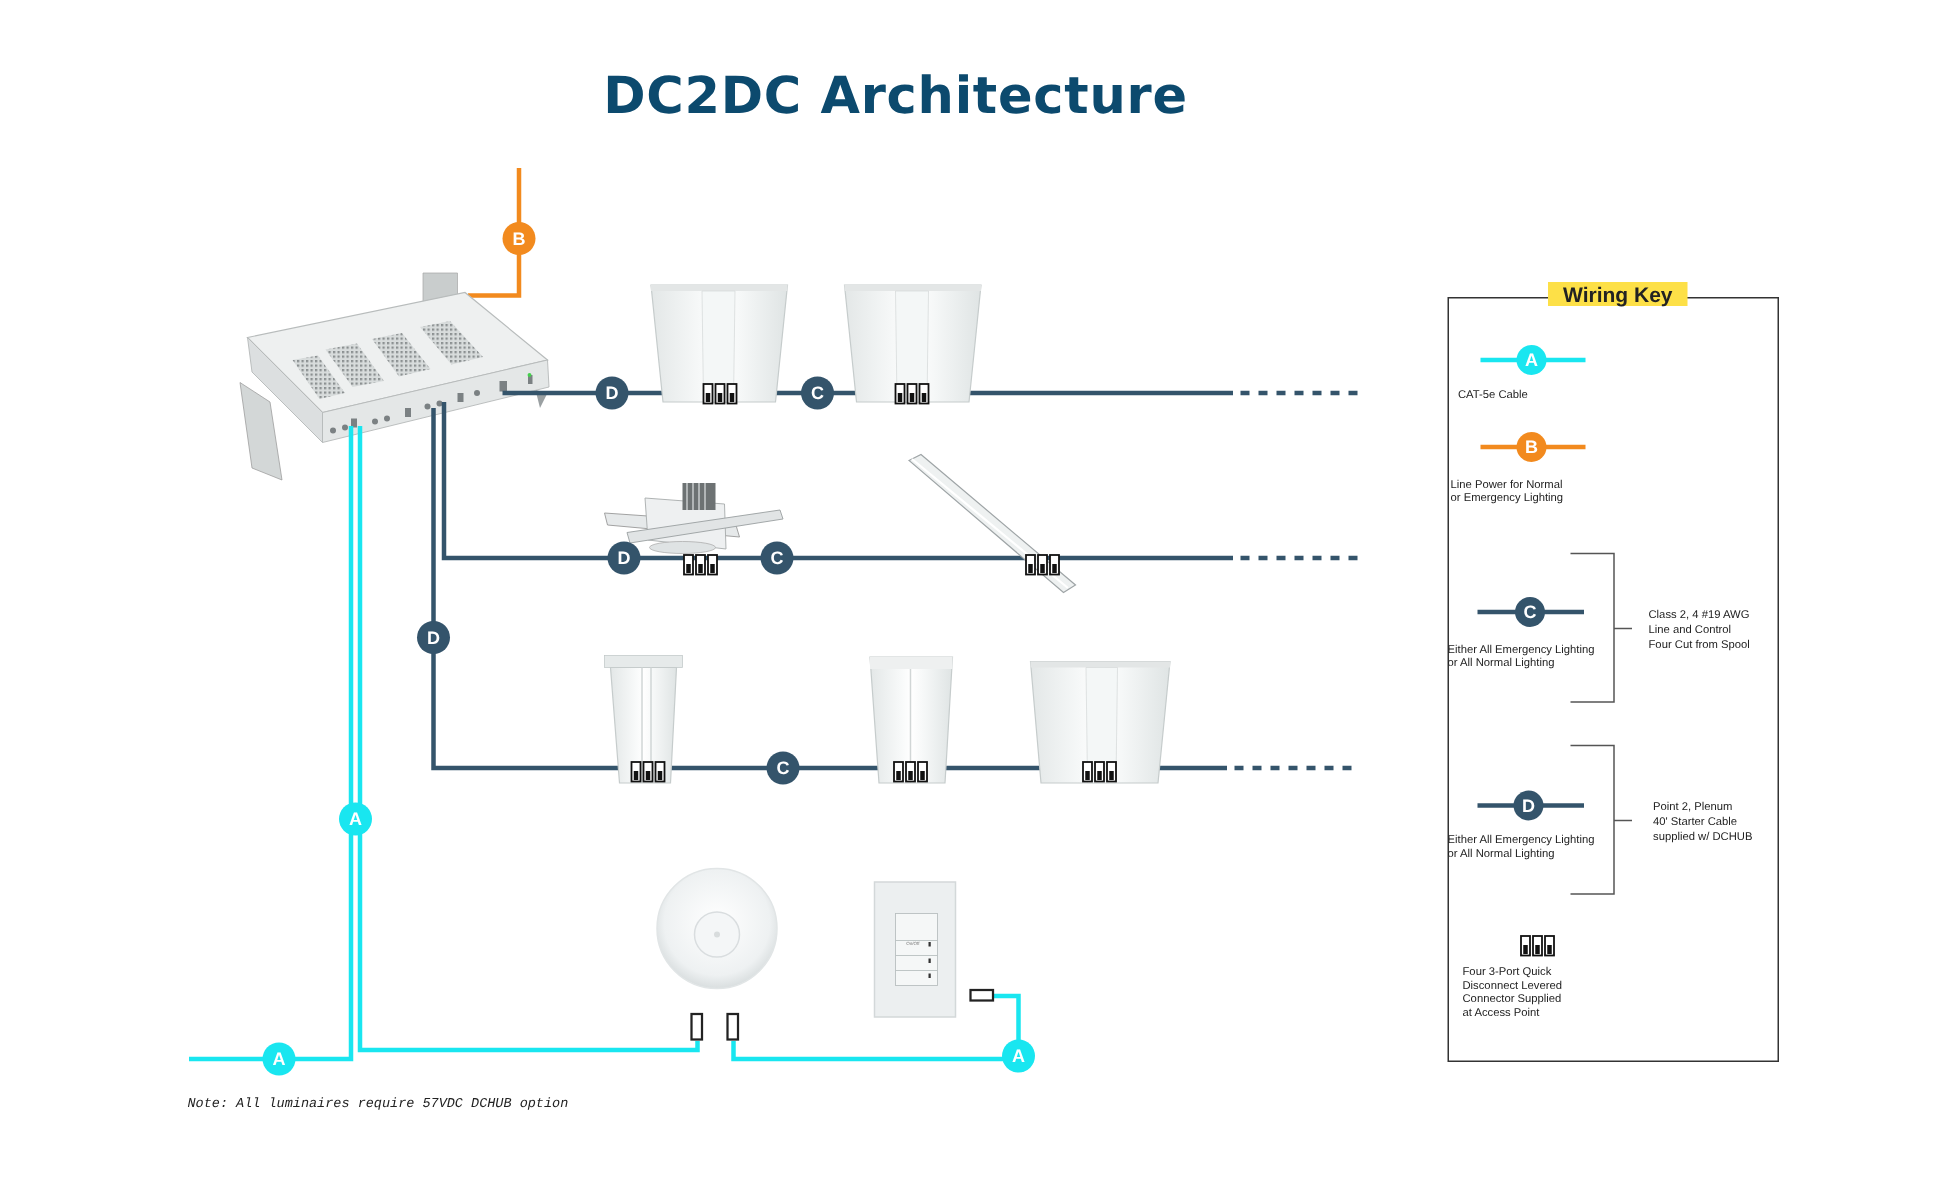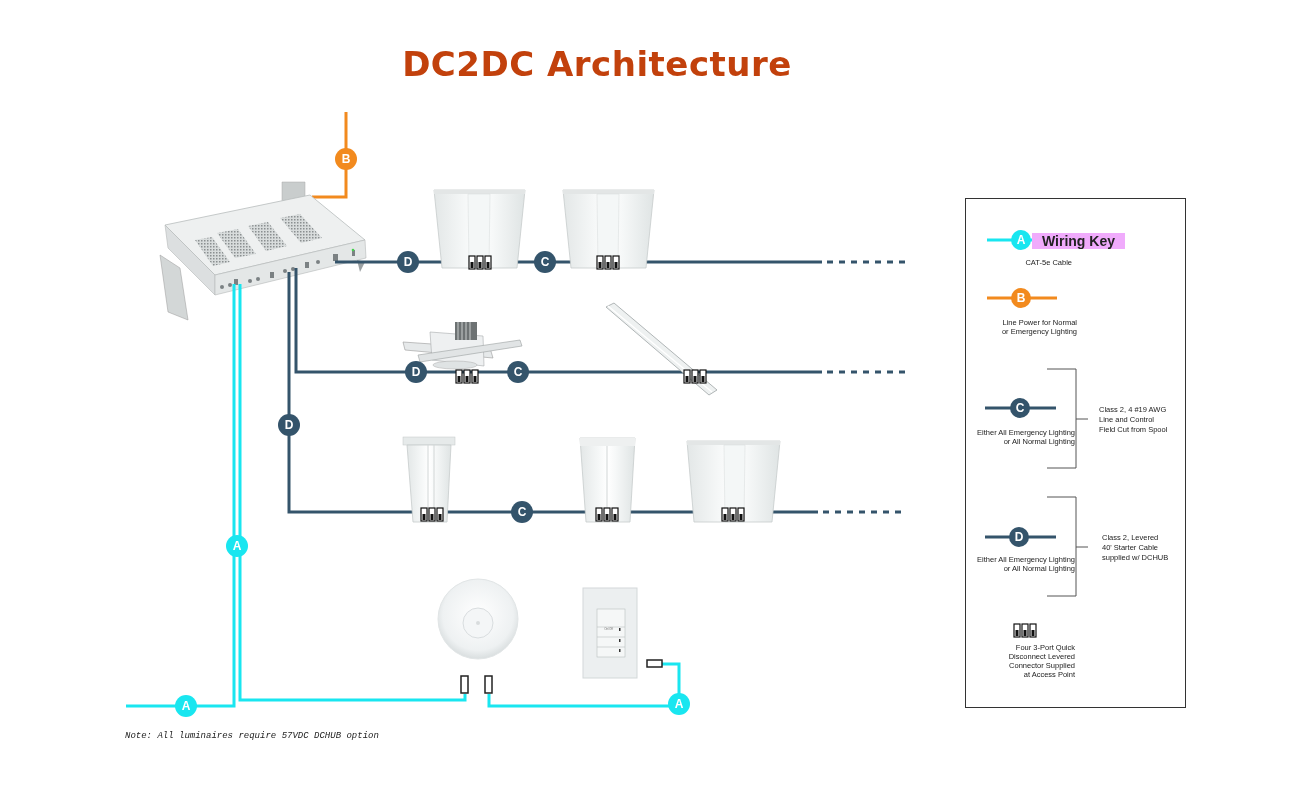--- a/index.html
+++ b/index.html
@@ -1,22 +1,22 @@
 <!DOCTYPE html>
 <html><head>
   <meta charset="utf-8">
   <style>
     html, body { margin: 0; padding: 0; background: #ffffff; }
     body { width: 1289px; height: 786px; position: relative; overflow: hidden; font-family: "DejaVu Sans", sans-serif; }
-    .title { position: absolute; left: 0; width: 1194px; top: 44px; text-align: center; font-size: 34px; font-weight: bold; color: #c2410c; letter-spacing: 0.5px; }
+    .title { position: absolute; left: 0; width: 1194px; top: 44px; text-align: center; font-size: 34px; font-weight: bold; color: #0c4a6e; letter-spacing: 0.5px; }
     svg.diagram { position: absolute; left: 0; top: 0; }
     .note { position: absolute; left: 125px; top: 731px; font-size: 9px; font-style: italic; color: #222; font-family: Liberation Mono, monospace; }
     .key-box { position: absolute; left: 965px; top: 198px; width: 221px; height: 510px; border: 1.5px solid #333; box-sizing: border-box; }
-    .key-title { position: absolute; left: 1032px; top: 188px; background: #f0abfc; padding: 0 10px; font-size: 14px; font-weight: bold; color: #222; font-family: "Liberation Sans", sans-serif; margin-top: 45px; }
-    .key-label { position: absolute; font-size: 7.5px; line-height: 9px; color: #222; text-align: right; font-family: "Liberation Sans", sans-serif; }
+    .key-title { position: absolute; left: 1032px; top: 188px; background: #fde047; padding: 0 10px; font-size: 14px; font-weight: bold; color: #222; font-family: "Liberation Sans", sans-serif; }
+    .key-label { position: absolute; font-size: 7.5px; line-height: 9px; color: #222; text-align: left; font-family: "Liberation Sans", sans-serif; }
     .key-side { position: absolute; font-size: 7.5px; line-height: 10px; color: #222; text-align: left; font-family: "Liberation Sans", sans-serif; }
     .badge-text { font-family: "Liberation Sans", sans-serif; font-weight: bold; font-size: 12px; fill: #fff; text-anchor: middle; dominant-baseline: central; }
   </style>
 </head>
 <body>
 
 <div class="title">DC2DC Architecture</div>
 
 <svg class="diagram" width="1289" height="786" viewBox="0 0 1289 786">
   <defs>
@@ -306,29 +306,29 @@
   <div>or Emergency Lighting</div>
 </div>
 
 <div class="key-label" style="left:965px; top:428px; width:110px;">
   <div>Either All Emergency Lighting</div>
   <div>or All Normal Lighting</div>
 </div>
 <div class="key-side" style="left:1099px; top:405px; width:85px;">
   <div>Class 2, 4 #19 AWG</div>
   <div>Line and Control</div>
-  <div>Field Cut from Spool</div>
+  <div>Four Cut from Spool</div>
 </div>
 
 <div class="key-label" style="left:965px; top:555px; width:110px;">
   <div>Either All Emergency Lighting</div>
   <div>or All Normal Lighting</div>
 </div>
 <div class="key-side" style="left:1102px; top:533px; width:85px;">
-  <div>Class 2, Levered</div>
+  <div>Point 2, Plenum</div>
   <div>40' Starter Cable</div>
   <div>supplied w/ DCHUB</div>
 </div>
 
 <div class="key-label" style="left:975px; top:643px; width:100px;">
   <div>Four 3-Port Quick</div>
   <div>Disconnect Levered</div>
   <div>Connector Supplied</div>
   <div>at Access Point</div>
 </div>

